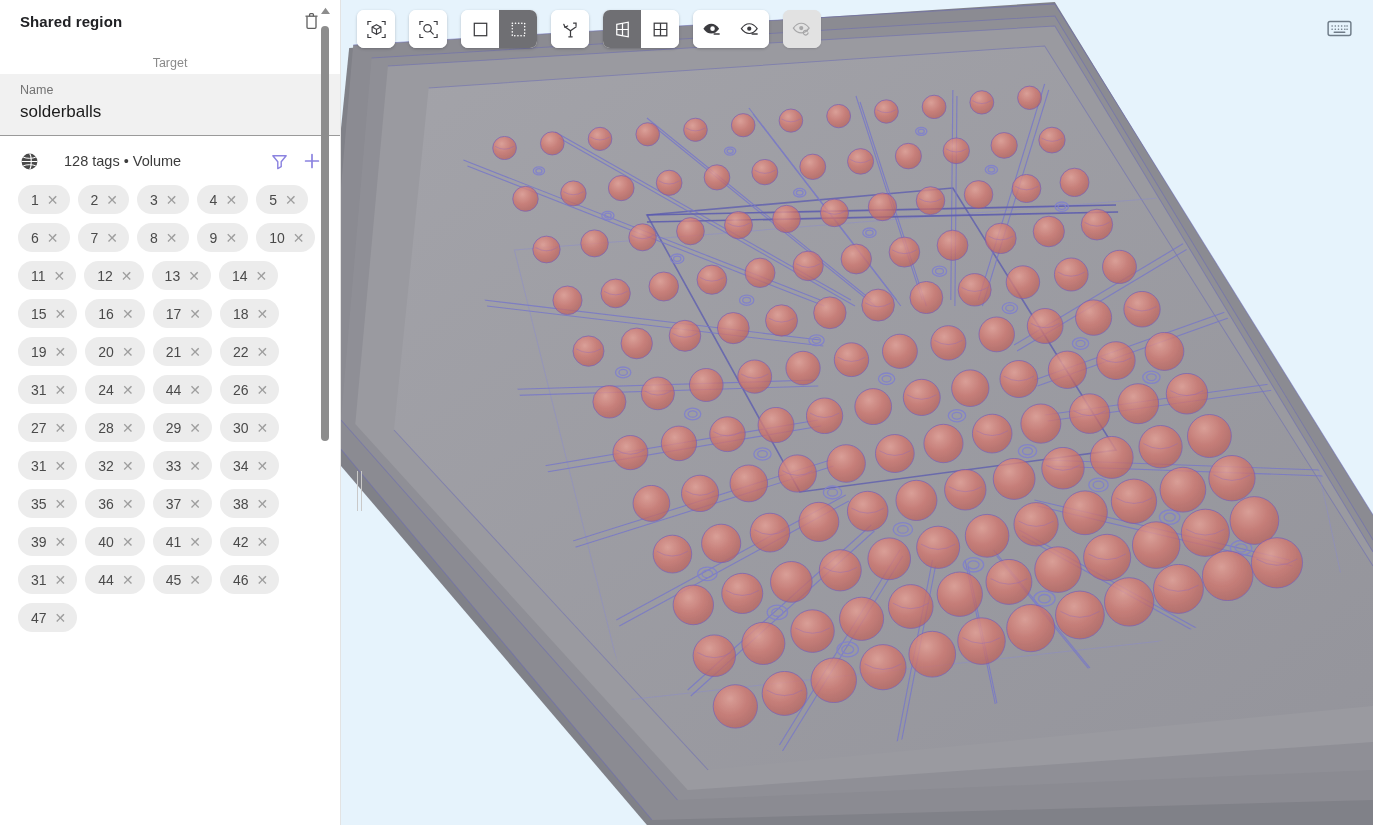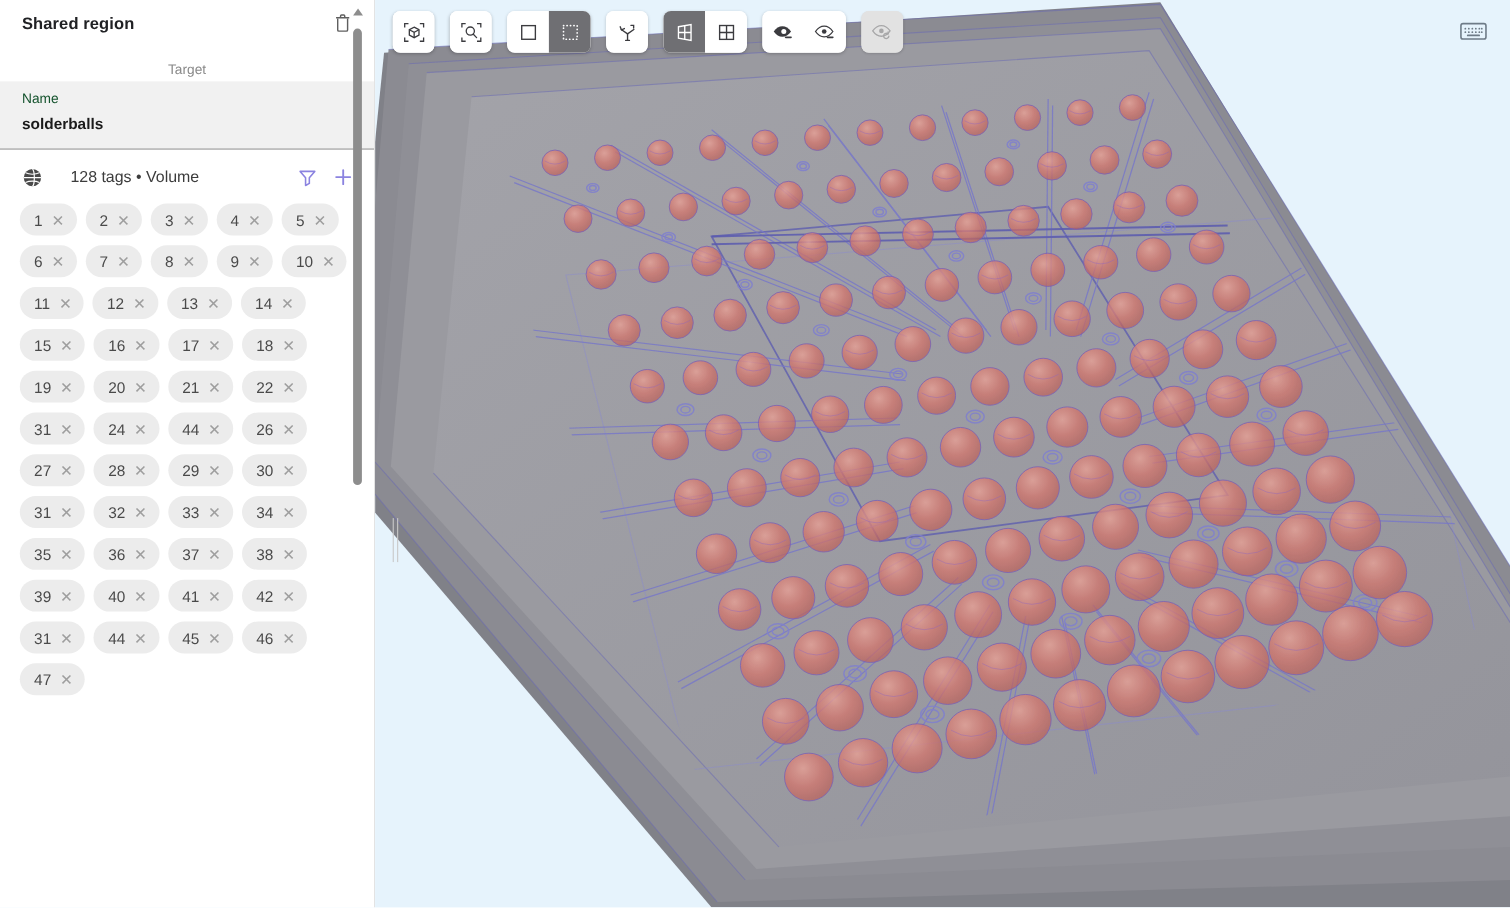--- a/index.html
+++ b/index.html
@@ -39,22 +39,22 @@
   .section-label {
     padding: 14px 20px 4px 20px;
     font-size: 12.5px; color: #8a8a8a; text-align: center;
   }
   .name-field {
     background: #f1f1f1;
     border-bottom: 1px solid #9a9a9a;
     padding: 7px 20px 10px 20px;
     cursor: text;
   }
-  .name-field .fl { font-size: 12.5px; color: #14532d; line-height: 18px; }
-  .name-field .fv { font-size: 14px; color: #1b1b1b; line-height: 26px; font-weight: bold; }
+  .name-field .fl { font-size: 12.5px; color: #737373; line-height: 18px; }
+  .name-field .fv { font-size: 17px; color: #1b1b1b; line-height: 26px; }
 
   .tags-head {
     display: flex; align-items: center;
     gap: 9px;
     padding: 13px 16px 10px 20px;
   }
   .tags-head .globe { width: 19px; height: 19px; flex: 0 0 19px; }
   .tags-count { font-size: 14.5px; color: #3c3c3c; white-space: nowrap; margin-left: 16px; }
   .tags-head .spacer { flex: 1; }
   .accent-icon { width: 24px; height: 24px; display:flex; align-items:center; justify-content:center; cursor:pointer; }

